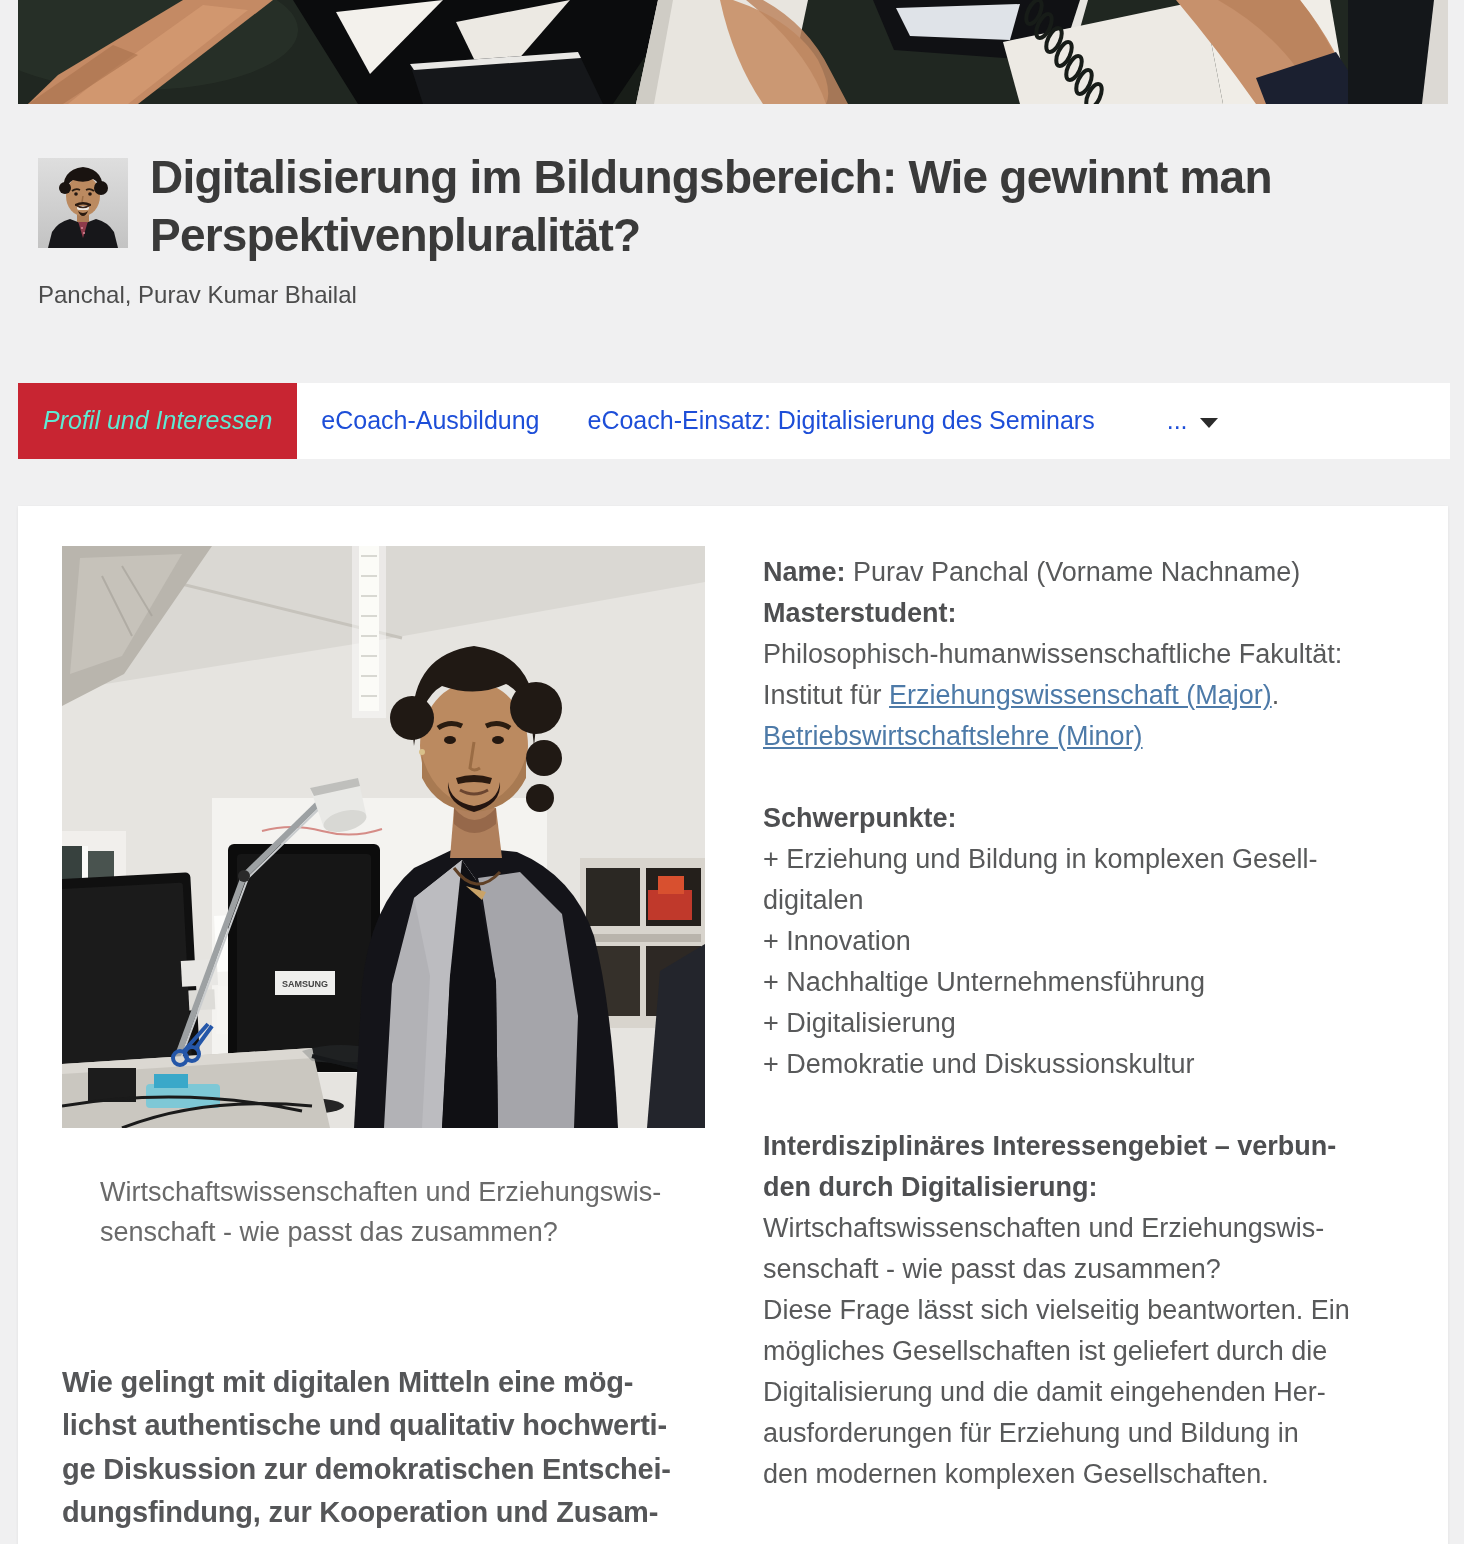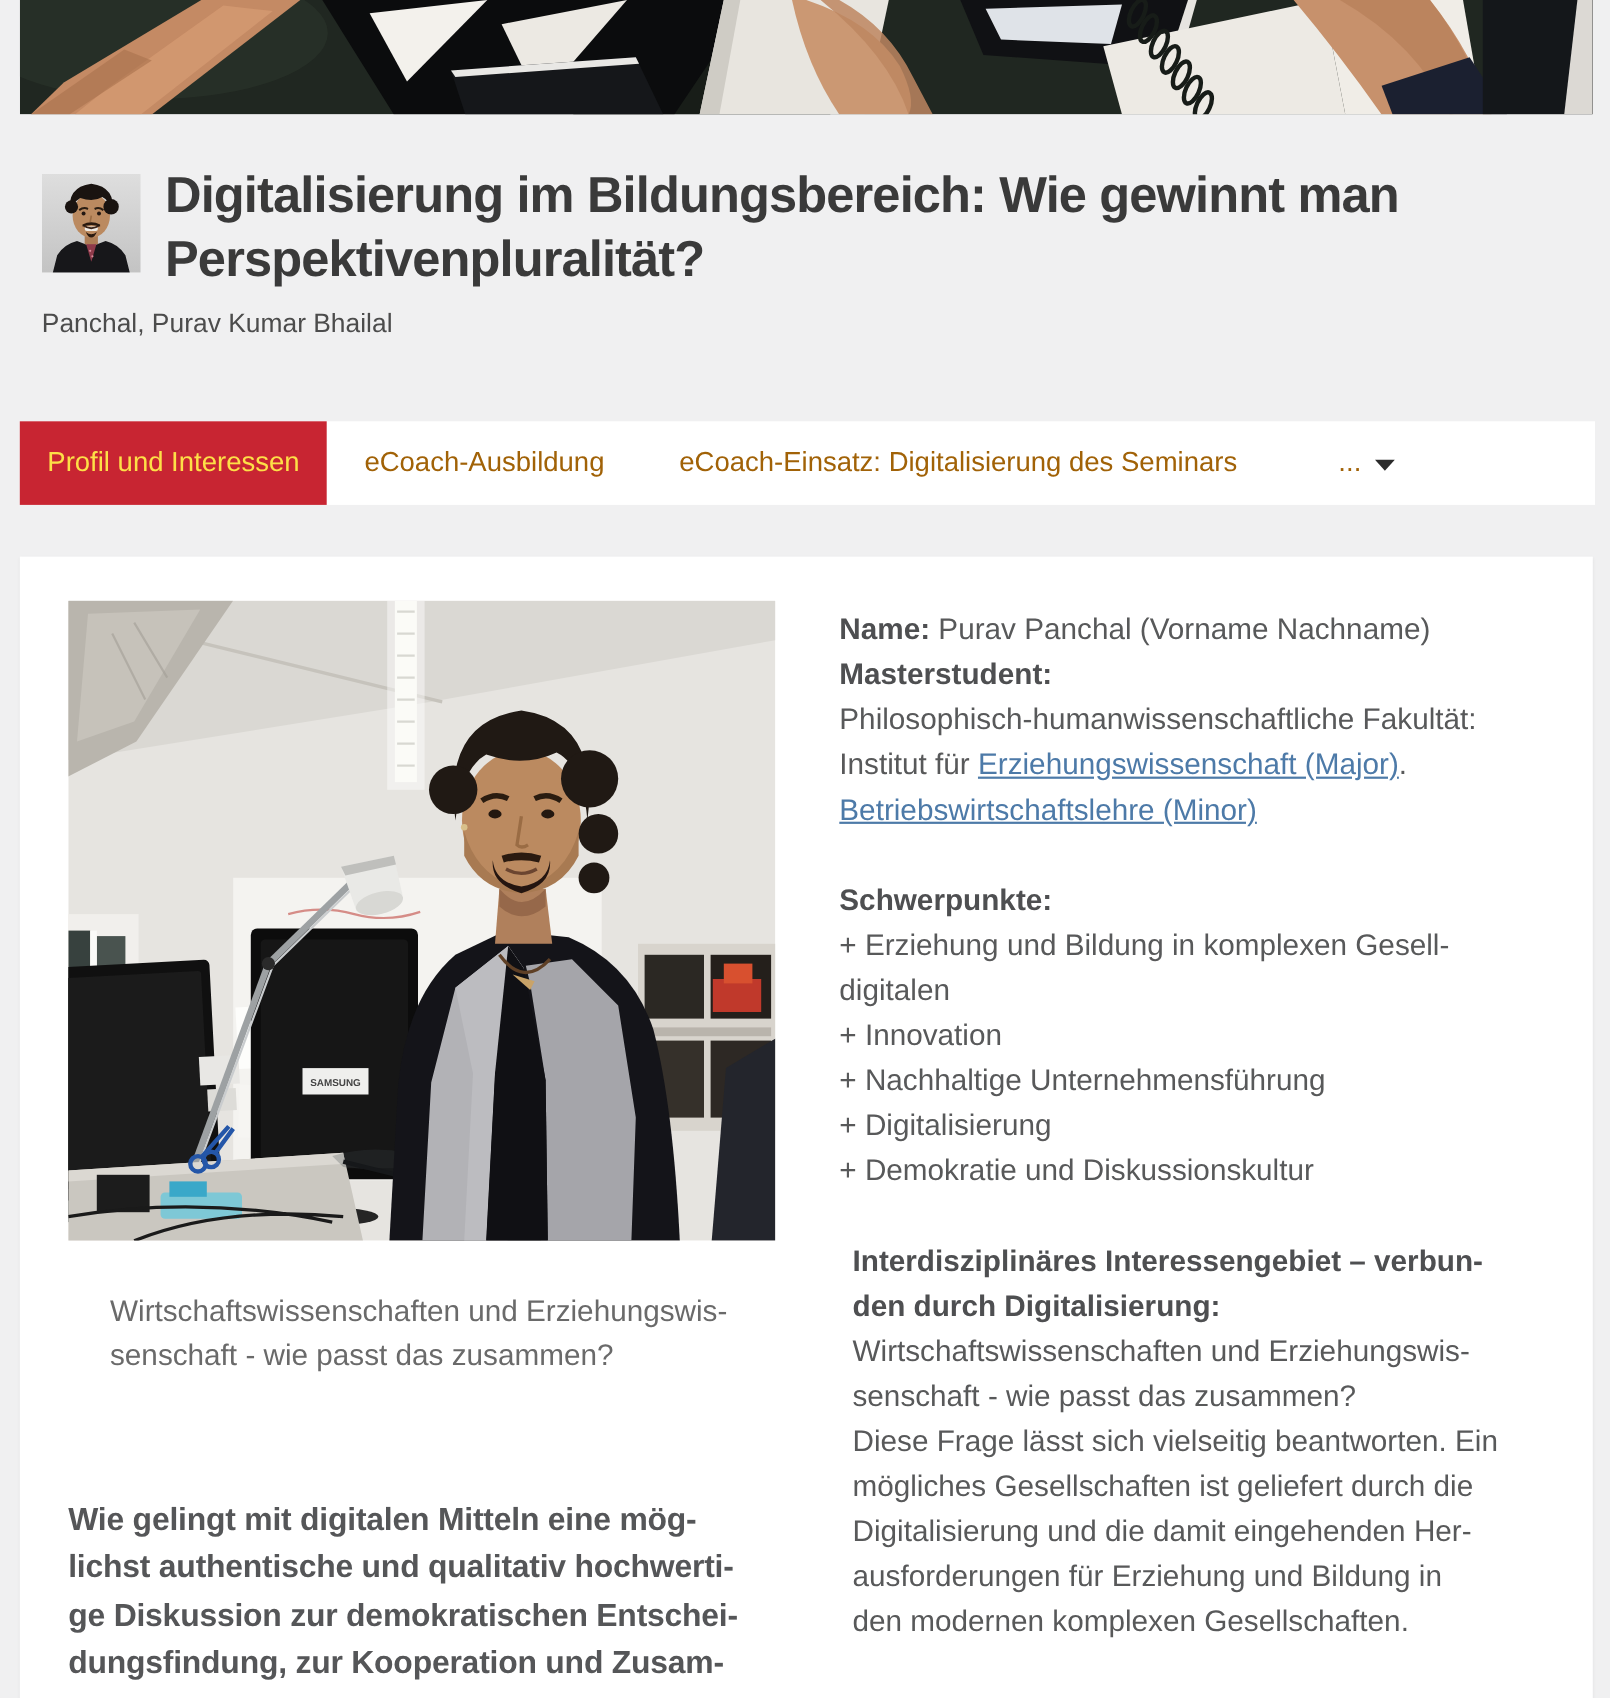--- a/index.html
+++ b/index.html
@@ -19,24 +19,24 @@
     margin:-10px 0 0 0; font-size:46px; line-height:1.27; font-weight:700;
     color:#3a3a3a; letter-spacing:-0.8px; max-width:1210px;
   }
   .author { margin:16px 0 0 38px; font-size:24px; color:#4c4c4c; }
 
   .tabbar {
     margin:74px 0 0 18px; width:1432px; height:76px; background:#ffffff;
     display:flex; align-items:stretch;
   }
   .tab {
-    display:flex; align-items:center; padding:0 34px;
-    font-size:25px; color:#a16207; cursor:pointer; white-space:nowrap;
-  }
-  .tab.active { color:#fde047; padding:16px 25px; }
+    display:flex; align-items:center; padding:0 24px;
+    font-size:25px; color:#1d4ed8; cursor:pointer; white-space:nowrap;
+  }
+  .tab.active { color:#5eead4; padding:16px 25px;font-style:italic; }
   .tab.more { margin-left:24px; gap:12px; }
   .caret {
     width:0; height:0; display:inline-block;
     border-left:9px solid transparent; border-right:9px solid transparent;
     border-top:10px solid #2b2b2b; margin-top:4px;
   }
 
   .card {
     margin:47px 16px 0 18px; width:1430px; background:#fff;
     padding:40px 42px 70px 44px;
@@ -48,21 +48,21 @@
     margin:44px 0 0 38px; font-size:27px; line-height:1.5; color:#6a6a6a;
   }
   .intro {
     margin:108px 0 0 0; font-size:29px; font-weight:700; color:#555658;
     line-height:1.5; letter-spacing:-0.2px;
   }
   .rcol { font-size:27px; line-height:41px; color:#58595a; padding-top:6px; }
   .rcol b, .intro, .rc-head { font-weight:700; }
   .rcol b, .rc-head { color:#4e4f51; }
   .rc-block { margin:0 0 41px 0; }
-  .rc-block:last-child { margin-bottom:0;margin-left:12px; }
+  .rc-block:last-child { margin-bottom:0; }
   a.link { color:#4d7aa8; text-decoration:underline; cursor:pointer; }
   .tl { display:block; }
 </style>
 </head>
 <body>
 
 <div class="banner">
   <svg width="1430" height="104" viewBox="0 0 1430 104" preserveAspectRatio="none">
     <rect x="0" y="0" width="1430" height="104" fill="#232a24"></rect>
     <rect x="0" y="0" width="1430" height="104" fill="#1c211c" opacity="0.35"></rect>

